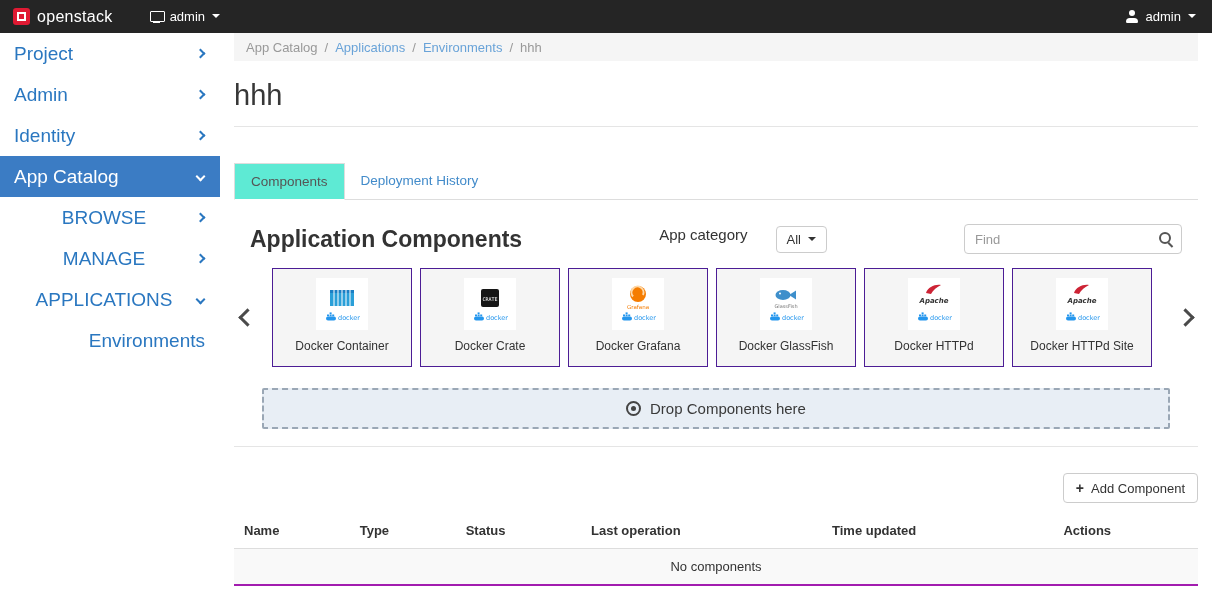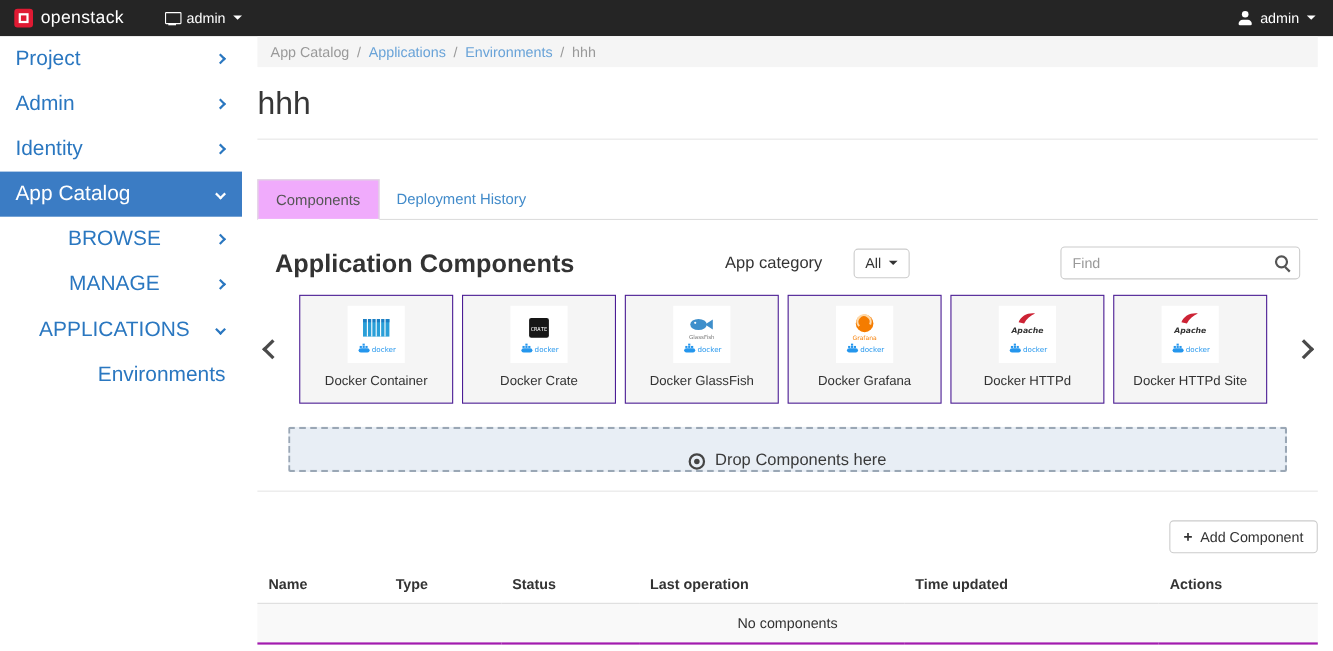--- a/index.html
+++ b/index.html
@@ -45,46 +45,46 @@
   .title-row { display:flex; align-items:center; justify-content:space-between; margin-top:18px; }
   .page-title { font-size:29px; font-weight:400; color:#373737; }
   .btn-group { display:flex; }
   .btn-danger { background:#d9534f; color:#fff; border:1px solid #d43f3a; padding:7px 12px; font-size:13px; border-radius:4px 0 0 4px; cursor:pointer; font-family:inherit; }
   .btn-caret { background:#fff; border:1px solid #ccc; border-left:none; padding:7px 9px; border-radius:0 4px 4px 0; display:flex; align-items:center; cursor:pointer; }
 
   .rule { border:0; border-top:1px solid #e5e5e5; margin:14px 0 0; }
 
   .tabs { display:flex; border-bottom:1px solid #ddd; margin-top:36px; }
   .tab { padding:10px 16px; font-size:13.5px; color:#428bca; margin-bottom:-1px; cursor:pointer; }
-  .tab.active { background:#f0abfc; border:1px solid #ddd; border-bottom:1px solid #fff; color:#555; }
+  .tab.active { background:#5eead4; border:1px solid #ddd; border-bottom:1px solid #fff; color:#555; }
 
   .section-head { display:flex; align-items:center; justify-content:space-between; margin-top:24px; padding:0 16px; }
   .section-title { font-size:23px; font-weight:700; color:#333; }
-  .category-group { display:flex; align-items:center; gap:28px; }
+  .category-group { display:flex; gap:28px; }
   .category-label { font-size:15px; color:#333; }
   .btn-default { background:#fff; border:1px solid #ccc; border-radius:4px; padding:5px 10px; font-size:13px; color:#333; display:inline-flex; align-items:center; gap:7px; cursor:pointer; font-family:inherit; }
   .search-group { position:relative; width:218px; }
   .search-input { width:100%; height:30px; border:1px solid #ccc; border-radius:4px; padding:0 32px 0 10px; font-size:13px; color:#555; font-family:inherit; }
   .search-input::placeholder { color:#999; }
   .search-btn { position:absolute; right:1px; top:1px; bottom:1px; width:30px; background:transparent; border:none; display:flex; align-items:center; justify-content:center; cursor:pointer; }
   .mag { position:relative; width:14px; height:14px; }
   .mag::before { content:""; position:absolute; left:0; top:0; width:8px; height:8px; border:2px solid #555; border-radius:50%; }
   .mag::after { content:""; position:absolute; left:10px; top:10px; width:6px; height:2px; background:#555; transform:rotate(45deg); transform-origin:0 0; }
 
   .carousel { display:flex; align-items:center; margin-top:14px; }
   .car-arrow { width:26px; display:flex; justify-content:center; cursor:pointer; }
   .chev-big { width:13px; height:13px; border-right:3px solid #4a4a4a; border-bottom:3px solid #4a4a4a; }
   .chev-big.left { transform:rotate(135deg); }
   .chev-big.rightb { transform:rotate(-45deg); }
   .cards { flex:1; display:flex; gap:8px; padding:0 12px; }
   .card { width:140px; height:99px; background:#f5f5f5; border:1px solid #4c1d95; display:flex; flex-direction:column; align-items:center; padding-top:9px; cursor:pointer; }
   .card-icon { width:52px; height:52px; background:#fff; display:flex; align-items:center; justify-content:center; }
   .card-label { margin-top:9px; font-size:12px; color:#333; }
 
-  .dropzone { margin:21px 28px 0; height:41px; background:#e8eef5; border:2px dashed #9aa7b5; border-radius:2px; display:flex; align-items:flex-end; justify-content:center; gap:9px; font-size:15px; color:#3a3a3a; cursor:pointer; }
+  .dropzone { margin:21px 28px 0; height:41px; background:#e8eef5; border:2px dashed #9aa7b5; border-radius:2px; display:flex; align-items:center; justify-content:center; gap:9px; font-size:15px; color:#3a3a3a; cursor:pointer; }
   .bullseye { width:15px; height:15px; border:2px solid #444; border-radius:50%; display:flex; align-items:center; justify-content:center; }
   .bullseye::after { content:""; width:5px; height:5px; background:#444; border-radius:50%; }
 
   .rule2 { border:0; border-top:1px solid #e5e5e5; margin:17px 0 0; }
 
   .add-row { display:flex; justify-content:flex-end; margin-top:26px; }
   .btn-add { padding:6px 12px; }
   .plus { font-weight:bold; font-size:14px; color:#333; }
 
   .cmp-table { width:100%; border-collapse:collapse; margin-top:10px; }
@@ -223,40 +223,40 @@
             <text x="23" y="19.5" font-size="5" fill="#fff" text-anchor="middle" font-family="DejaVu Sans Mono, monospace">CRATE</text>
             <use href="#dockermark" x="7" y="31"></use>
           </svg>
         </span>
         <span class="card-label">Docker Crate</span>
       </div>
 
       <div class="card">
         <span class="card-icon">
           <svg width="46" height="46" viewBox="0 0 46 46">
+            <circle cx="23" cy="13" r="8" fill="#f57c00"></circle>
+            <path d="M18 15.5 a6 6 0 1 1 10 -1.5" stroke="#ffd9a8" stroke-width="2" fill="none"></path>
+            <text x="23" y="28" font-size="5.5" fill="#f57c00" text-anchor="middle" font-family="DejaVu Sans, sans-serif">Grafana</text>
+            <use href="#dockermark" x="7" y="31"></use>
+          </svg>
+        </span>
+        <span class="card-label">Docker Grafana</span>
+      </div>
+
+      <div class="card">
+        <span class="card-icon">
+          <svg width="46" height="46" viewBox="0 0 46 46">
             <ellipse cx="20" cy="14" rx="7.5" ry="5" fill="#3e8fcb"></ellipse>
             <polygon points="26,14 33,9.5 33,18.5" fill="#3e8fcb"></polygon>
             <circle cx="17" cy="12.5" r="1" fill="#fff"></circle>
             <text x="23" y="27" font-size="5" fill="#777" text-anchor="middle" font-family="DejaVu Sans, sans-serif">GlassFish</text>
             <use href="#dockermark" x="7" y="31"></use>
           </svg>
         </span>
         <span class="card-label">Docker GlassFish</span>
-      </div>
-
-      <div class="card">
-        <span class="card-icon">
-          <svg width="46" height="46" viewBox="0 0 46 46">
-            <circle cx="23" cy="13" r="8" fill="#f57c00"></circle>
-            <path d="M18 15.5 a6 6 0 1 1 10 -1.5" stroke="#ffd9a8" stroke-width="2" fill="none"></path>
-            <text x="23" y="28" font-size="5.5" fill="#f57c00" text-anchor="middle" font-family="DejaVu Sans, sans-serif">Grafana</text>
-            <use href="#dockermark" x="7" y="31"></use>
-          </svg>
-        </span>
-        <span class="card-label">Docker Grafana</span>
       </div>
 
       <div class="card">
         <span class="card-icon">
           <svg width="46" height="46" viewBox="0 0 46 46">
             <path d="M15 12 C17 6 24 3 30 4 C26 6 22 9 20 13 Z" fill="#cd2335"></path>
             <text x="23" y="22" font-size="7" font-weight="bold" font-style="italic" fill="#333" text-anchor="middle" font-family="DejaVu Sans, sans-serif">Apache</text>
             <use href="#dockermark" x="7" y="31"></use>
           </svg>
         </span>

